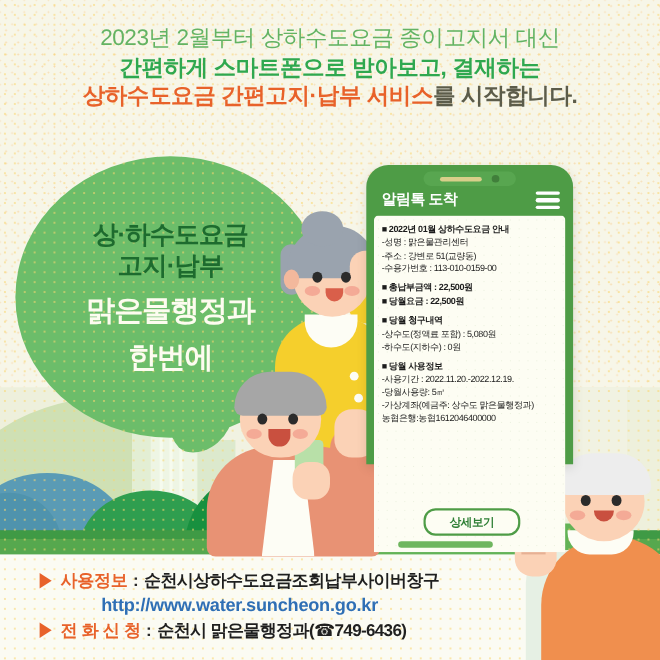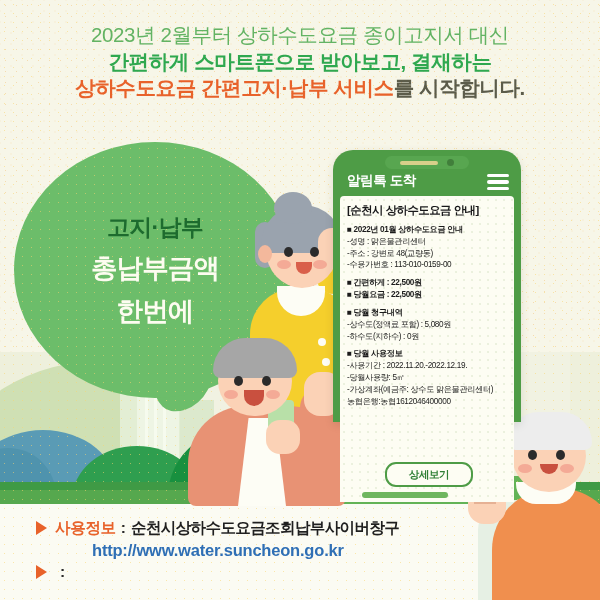--- a/index.html
+++ b/index.html
@@ -217,22 +217,23 @@
 
   <div id="header">
     <div class="h-l1">2023년 2월부터 상하수도요금 종이고지서 대신</div>
     <div class="h-l2">간편하게 스마트폰으로 받아보고, 결재하는</div>
     <div class="h-l3"><span class="hl">상하수도요금 간편고지·납부 서비스</span><span>를 시작합니다.</span></div>
   </div>
 
   <div class="layer" id="bubble-tail"></div>
   <div class="layer" id="bubble"></div>
   <div id="bubble-text">
+    <div class="bt-a">상·하수도요금</div>
     <div class="bt-a">고지·납부</div>
-    <div class="bt-b">총납부금액</div>
+    <div class="bt-b">맑은물행정과</div>
     <div class="bt-b">한번에</div>
   </div>
 
   <div class="person" id="w-arm"></div>
   <div class="person" id="w-hand"></div>
   <div class="person" id="w-neck"></div>
   <div class="person" id="w-body"></div>
   <div class="person" id="w-btn1"></div>
   <div class="person" id="w-btn2"></div>
   <div class="person" id="w-collar"></div>
@@ -285,41 +286,40 @@
     </div>
     <div id="phone-title">알림톡 도착</div>
     <div id="hamburger">
       <span></span>
         <span></span>
         <span></span>
     </div>
 
     <div id="screen">
       <div id="msg">
-        <div id="msg-title">[순천시 상하수도요금 안내]</div>
 
         <div class="ln b">■ 2022년 01월 상하수도요금 안내</div>
         <div class="ln">-성명 : 맑은물관리센터</div>
-        <div class="ln">-주소 : 강변로 48(교량동)</div>
+        <div class="ln">-주소 : 강변로 51(교량동)</div>
         <div class="ln">-수용가번호 : 113-010-0159-00</div>
 
         <div class="gap"></div>
-        <div class="ln b">■ 간편하게 : 22,500원</div>
+        <div class="ln b">■ 총납부금액 : 22,500원</div>
         <div class="ln b">■ 당월요금 : 22,500원</div>
 
         <div class="gap"></div>
         <div class="ln b">■ 당월 청구내역</div>
         <div class="ln">-상수도(정액료 포함) : 5,080원</div>
         <div class="ln">-하수도(지하수) : 0원</div>
 
         <div class="gap"></div>
         <div class="ln b">■ 당월 사용정보</div>
         <div class="ln">-사용기간 : 2022.11.20.-2022.12.19.</div>
         <div class="ln">-당월사용량: 5㎥</div>
-        <div class="ln">-가상계좌(예금주: 상수도 맑은물관리센터)</div>
+        <div class="ln">-가상계좌(예금주: 상수도 맑은물행정과)</div>
         <div class="ln"> 농협은행:농협1612046400000</div>
       </div>
 
       <div id="detail-btn">상세보기</div>
       <div id="home-bar"></div>
     </div>
   </div>
 
 
   <div id="footer">
@@ -329,17 +329,19 @@
       <span class="fsep">:</span>
       <span class="fval">순천시상하수도요금조회납부사이버창구</span>
     </div>
 
     <div class="frow" id="url-row">
       <span id="url">http://www.water.suncheon.go.kr</span>
     </div>
 
     <div class="frow">
       <span class="tri"></span>
+      <span class="flabel">전 화 신 청</span>
       <span class="fsep">:</span>
+      <span class="fval">순천시 맑은물행정과(☎749-6436)</span>
     </div>
   </div>
 
 </div>
 
 </body></html>

